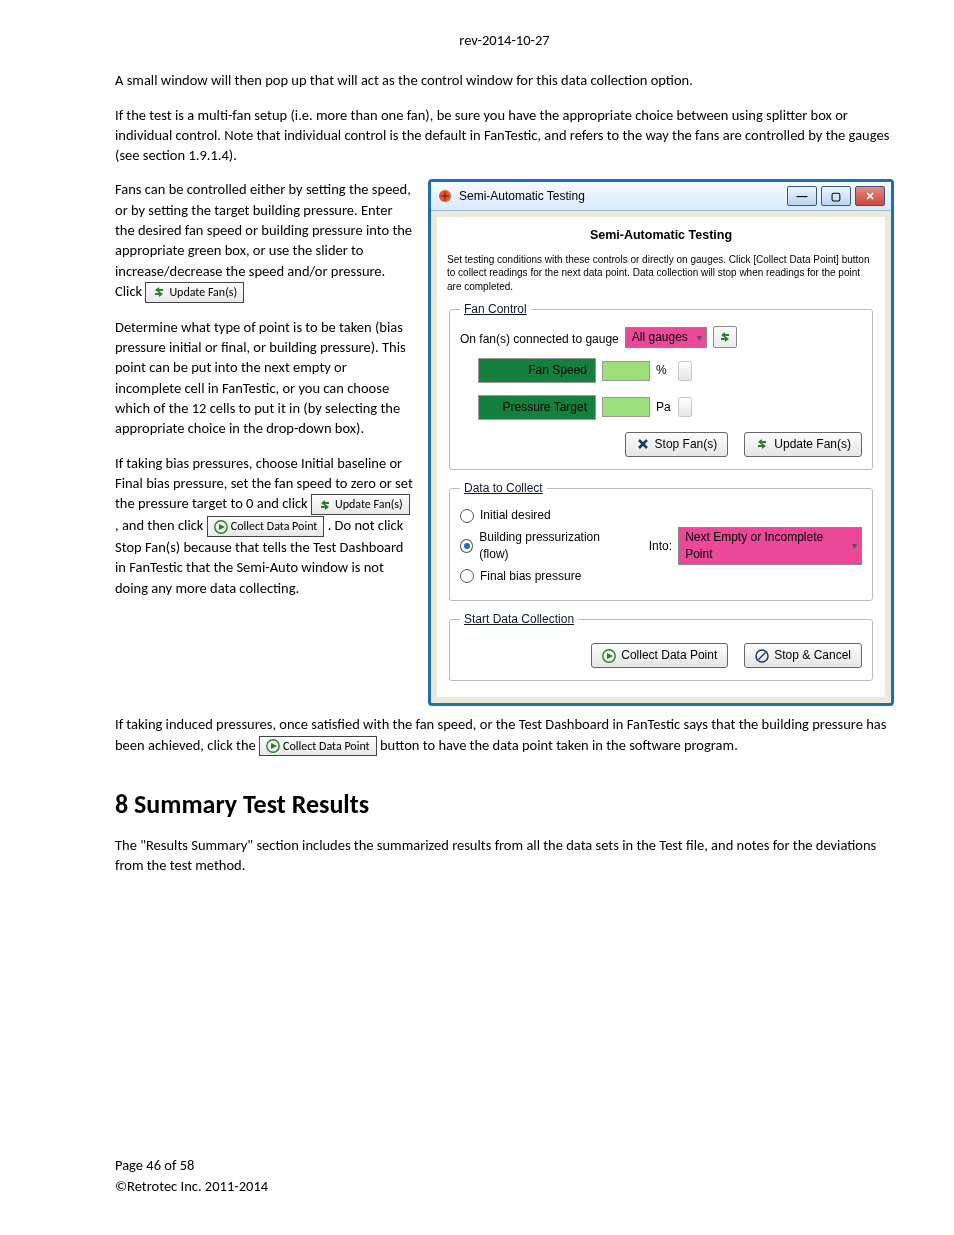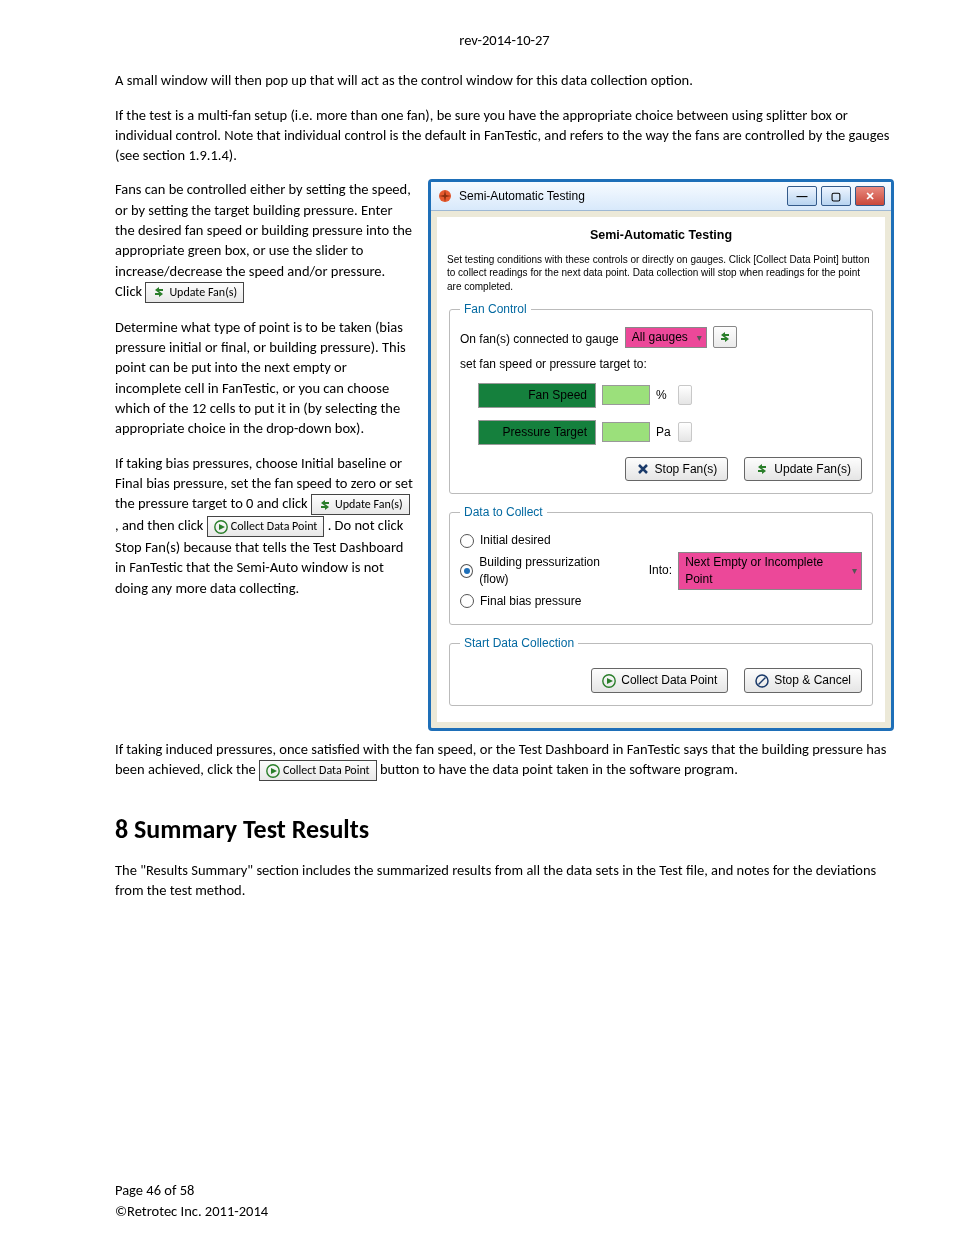--- a/index.html
+++ b/index.html
@@ -106,23 +106,24 @@
       margin-bottom: 8px;
       line-height: 1.35;
     }
     fieldset {
       border: 1px solid #bbb;
       border-radius: 3px;
       padding: 8px 10px 12px 10px;
       margin-bottom: 10px;
     }
     legend {
-      color: #0369a1;
+      color: #0f172a;
       font-size: 12px;
       padding: 0 4px;
+      text-decoration: underline;
     }
     .row {
       display: flex;
       align-items: flex-end;
       gap: 6px;
       margin-bottom: 8px;
       font-size: 12px;
     }
     .select-box {
       border: 1px solid #888;
@@ -268,23 +269,20 @@
         <span>On fan(s) connected to gauge</span>
         <span class="select-box">All gauges</span>
         <span class="swap-btn">
           <span class="ico">
             <svg viewBox="0 0 14 14">
                 <path d="M3 5 L7 2 L7 4 L11 4 L11 6 L7 6 L7 8 Z M11 9 L7 12 L7 10 L3 10 L3 8 L7 8 L7 6 Z" fill="#2a7e2a"></path>
               </svg>
           </span>
         </span>
       </div>
-      <div class="row">
-          <span>set fan speed or pressure target to:</span>
-        </div>
 
       <div class="slider-row">
         <div class="slider-label">Fan Speed</div>
         <div class="green-input"></div>
         <div class="unit">%</div>
         <div class="slider"></div>
       </div>
       <div class="slider-row">
         <div class="slider-label">Pressure Target</div>
         <div class="green-input"></div>

